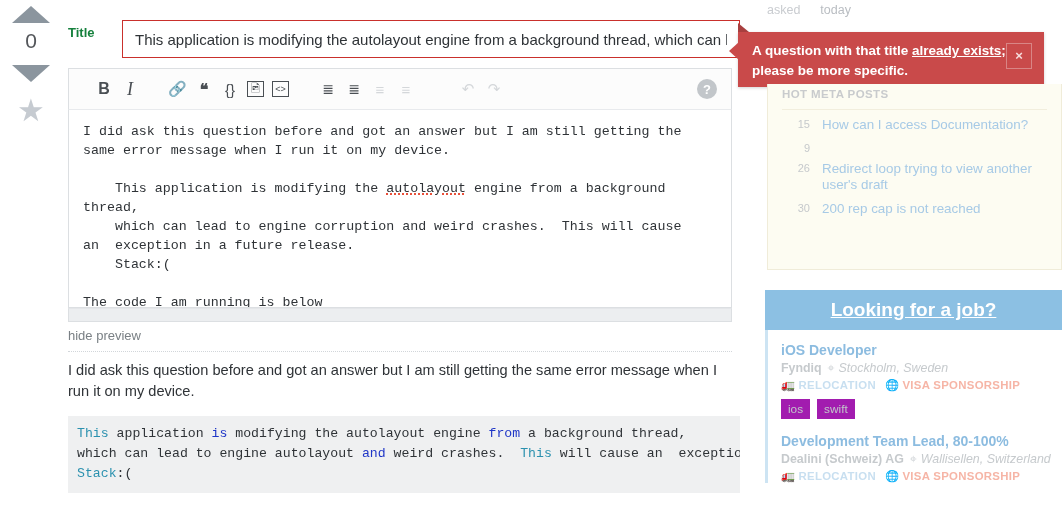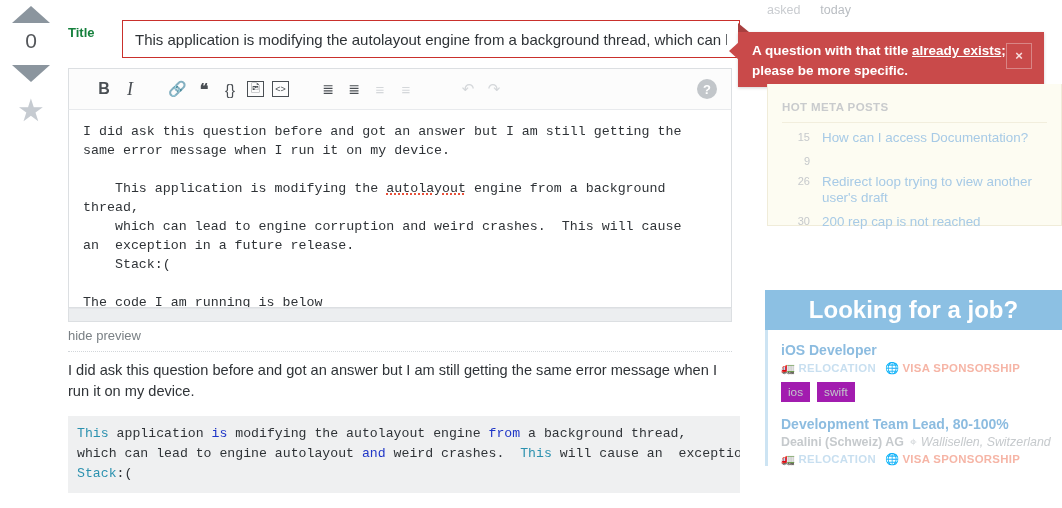--- a/index.html
+++ b/index.html
@@ -192,25 +192,25 @@
   
   .rail { position: absolute; left: 755px; top: 0; width: 307px; height: 508px; }
   .asked {
     position: absolute; left: 12px; top: 3px;
     font-size: 12.5px; color: #c9ccd0;
   }
   .asked .day { margin-left: 20px; color: #b9bdc2; }
 
   .meta-panel {
     position: absolute; left: 12px; top: 84px;
-    width: 295px; height: 142px;
+    width: 295px; height: 186px;
     background: #fdfcf2;
     border: 1px solid #f0ecd9;
     border-top: none;
-    padding: 17px 12px 0 12px;
+    padding: 4px 12px 0 12px;
   }
   .meta-head {
     font-size: 11.5px; font-weight: bold; letter-spacing: .4px;
     color: #c9cbcd; margin: 0 0 0 2px;
   }
   .meta-rule {
     border-top: 1px solid #f2eedd; margin: 9px 2px 7px 2px;
   }
   .meta-item {
     display: flex; align-items: flex-start;
@@ -227,22 +227,22 @@
   }
 
   .jobs-panel {
     position: absolute; left: 765px; top: 290px;
     width: 297px; height: 218px;
     background: #ffffff;
     overflow: hidden;
   }
   .jobs-header {
     height: 40px; background: #8cc0e3;
-    color: #ffffff; font-size: 24px; font-weight: bold;
-    display: flex; align-items: center; justify-content: center;
+    color: #ffffff; font-size: 19px; font-weight: bold;
+    display: flex; align-items: center; justify-content: center; text-decoration: underline;
   }
   .jobs-body {
     border-left: 3px solid #cde4f3;
     padding: 12px 0 0 13px;
   }
   .job { margin-bottom: 14px; }
   .job-title {
     font-size: 14px; font-weight: bold; color: #8cbce0;
     cursor: pointer; margin-bottom: 3px;
   }
@@ -371,20 +371,21 @@
           </div>
         </div>
     </div>
   </div>
 
   <div class="jobs-panel">
     <div class="jobs-header">Looking for a job?</div>
     <div class="jobs-body" id="jobs-body">
         <div class="job">
           <div class="job-title">iOS Developer</div>
+          <div class="job-meta"><span class="job-co">Fyndiq</span><span class="pin">⌖</span><span class="job-loc">Stockholm, Sweden</span></div>
           <div class="job-perks"><span class="perk-reloc"><span class="perk-ico">🚛</span>RELOCATION</span><span class="perk-visa"><span class="perk-ico">🌐</span>VISA SPONSORSHIP</span></div>
           <div class="tags">
             <span class="tag">ios</span>
             <span class="tag">swift</span>
           </div>
         </div>
         <div class="job">
           <div class="job-title">Development Team Lead, 80-100%</div>
           <div class="job-meta"><span class="job-co">Dealini (Schweiz) AG</span><span class="pin">⌖</span><span class="job-loc">Wallisellen, Switzerland</span></div>
           <div class="job-perks"><span class="perk-reloc"><span class="perk-ico">🚛</span>RELOCATION</span><span class="perk-visa"><span class="perk-ico">🌐</span>VISA SPONSORSHIP</span></div>

